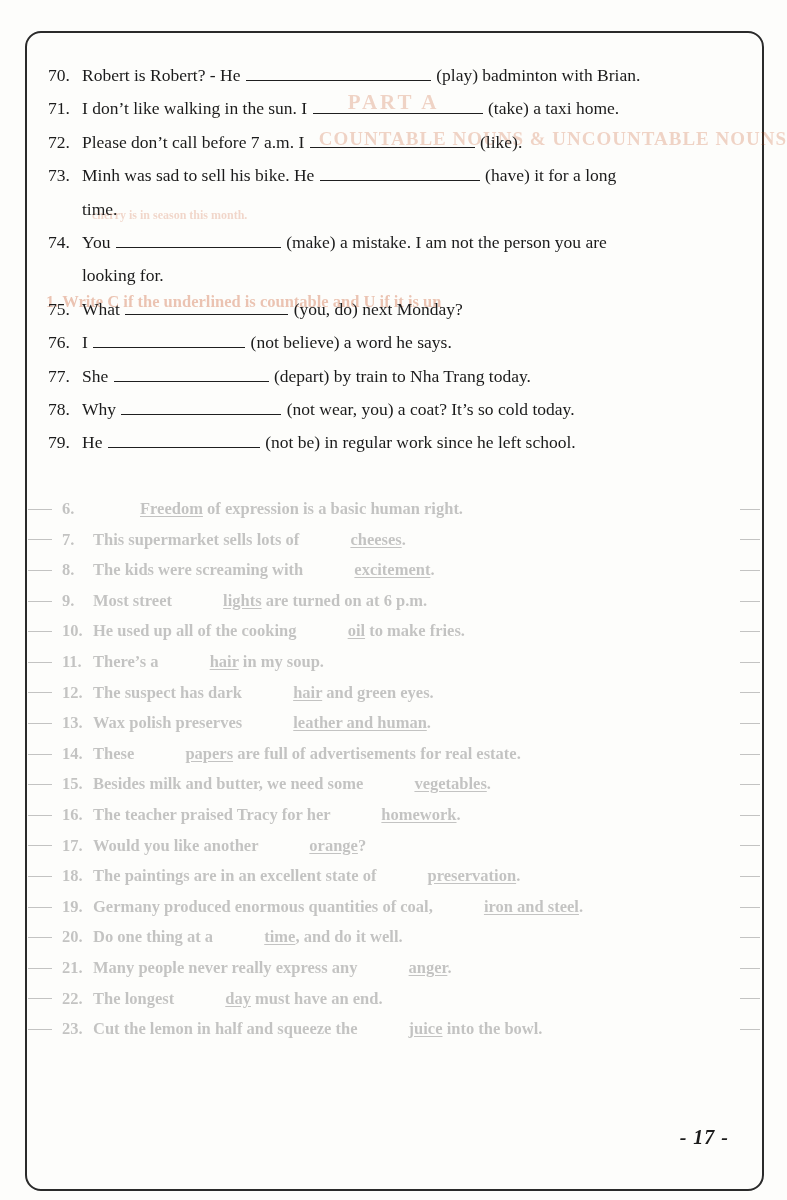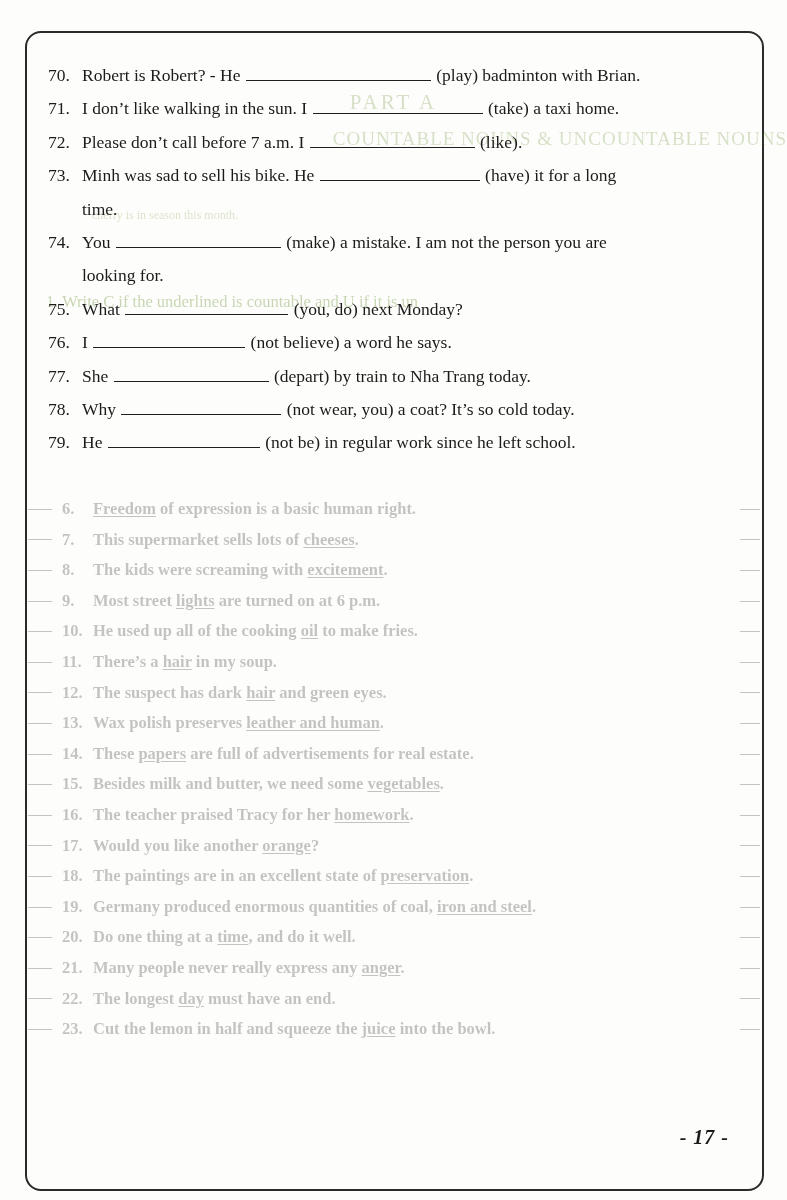--- a/index.html
+++ b/index.html
@@ -17,35 +17,35 @@
     font-size:17.5px;line-height:33.4px;
   }
   .ex-row{display:flex;}
   .ex-num{flex:0 0 34px;}
   .ex-body{flex:1;}
   .blank{
     display:inline-block;height:0.82em;margin:0 1px;
     border-bottom:1.4px solid #1f1f1f;vertical-align:baseline;
   }
   
-  .ghost{position:absolute;color:#4d7c0f;font-weight:400;filter:blur(0.35px);}
+  .ghost{position:absolute;color:#c2410c;font-weight:700;filter:blur(0.35px);}
   .ghost-part{top:90px;left:0;right:0;text-align:center;font-size:21px;letter-spacing:3px;opacity:0.22;}
   .ghost-title{top:128px;left:0;right:0;text-align:right;font-size:19px;letter-spacing:1px;opacity:0.22;}
   .ghost-frag{top:208px;left:92px;font-size:12px;opacity:0.20;}
   .ghost-instr{top:256px;left:46px;font-size:16.5px;opacity:0.30;margin-top:36px;}
   .ghost-list{
     position:absolute;left:28px;top:494px;width:732px;
     font-size:16.5px;line-height:30.6px;font-weight:700;
     color:#6f6f6f;opacity:0.40;filter:blur(0.3px);
   }
   .g-row{display:flex;align-items:baseline;}
   .g-dash{flex:0 0 24px;border-bottom:1.6px solid #6f6f6f;height:0;align-self:center;margin-right:10px;}
   .g-num{flex:0 0 31px;}
   .g-text{white-space:nowrap;overflow:hidden;flex:0 1 auto;}
-  .g-u{text-decoration:underline;text-underline-offset:2px;}
+  .g-u{text-decoration:underline;text-underline-offset:2px;margin-left:47px;}
   .g-spacer{flex:1;}
   .g-dash-r{flex:0 0 20px;border-bottom:1.6px solid #6f6f6f;height:0;align-self:center;margin-left:6px;}
   
   .page-number{
     position:absolute;top:1126px;right:58px;
     font-size:20px;font-weight:700;letter-spacing:1px;font-style:italic;
   }
 </style>
 </head>
 <body>

